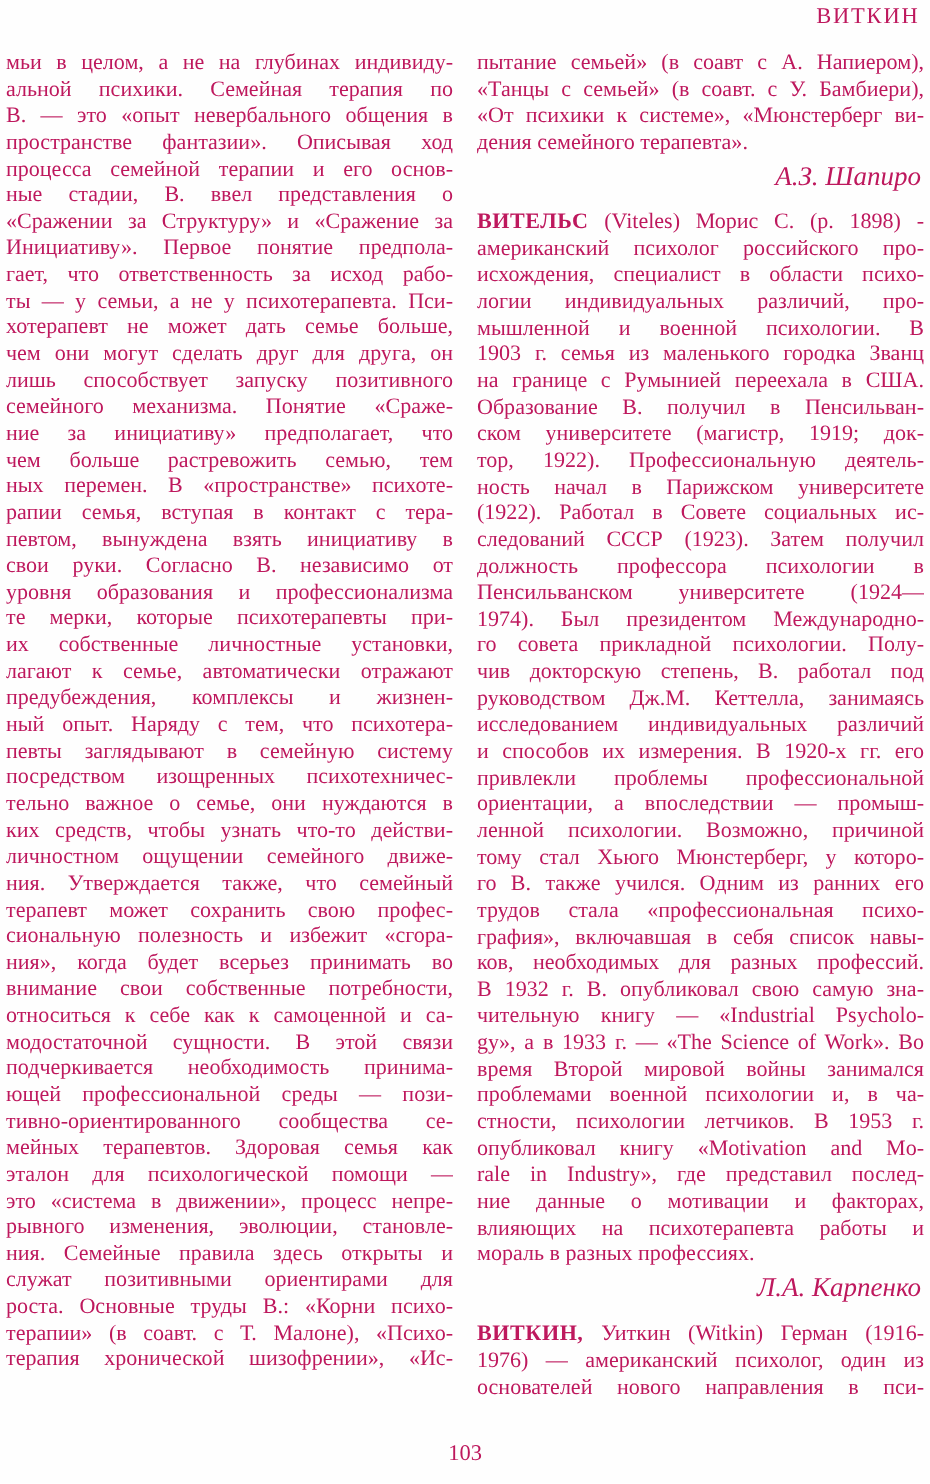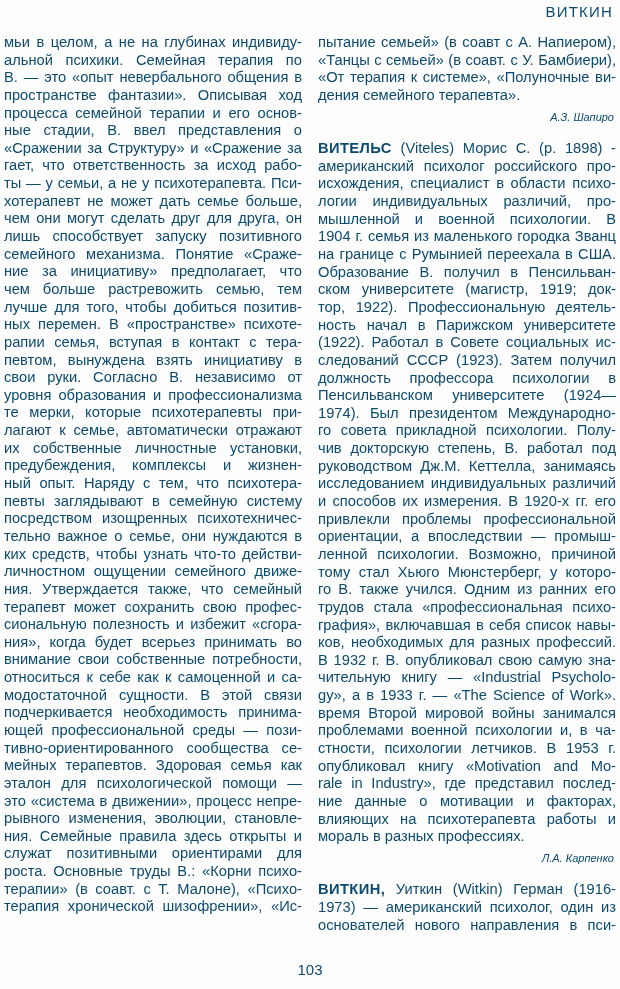--- a/index.html
+++ b/index.html
@@ -5,22 +5,22 @@
   html, body {
     margin: 0;
     padding: 0;
     background: #ffffff;
   }
   .page {
     position: relative;
     width: 620px;
     height: 989px;
     background: #fefefe;
-    font-family: Liberation Sans, sans-serif;
-    color: #0c4a6e;
+    font-family: Liberation Serif, serif;
+    color: #be185d;
     overflow: hidden;
   }
   .running-header {
     position: absolute;
     top: 3px;
     right: 7px;
     font-size: 15px;
     letter-spacing: 1.2px;
     font-weight: normal;
   }
@@ -41,21 +41,21 @@
     height: 17.65px;
     overflow: hidden;
     text-align: justify;
     text-align-last: justify;
   }
   .line.no-just {
     text-align: center;
     text-align-last: left;
   }
   .signature {
-    font-size: 11px;
+    font-size: 18px;
     line-height: 17.65px;
     height: 17.65px;
     text-align: right;
     font-style: italic;
     margin-top: 4px;
     margin-bottom: 14px;
     padding-right: 2px;
   }
   .headword {
     font-weight: bold;
@@ -78,37 +78,37 @@
 
   <div class="columns">
     <div class="column">
         <div class="line">мьи в целом, а не на глубинах индивиду-</div>
         <div class="line">альной психики. Семейная терапия по</div>
         <div class="line">В. — это «опыт невербального общения в</div>
         <div class="line">пространстве фантазии». Описывая ход</div>
         <div class="line">процесса семейной терапии и его основ-</div>
         <div class="line">ные стадии, В. ввел представления о</div>
         <div class="line">«Сражении за Структуру» и «Сражение за</div>
+        <div class="line">Инициативу». Первое понятие предпола-</div>
         <div class="line">гает, что ответственность за исход рабо-</div>
         <div class="line">ты — у семьи, а не у психотерапевта. Пси-</div>
         <div class="line">хотерапевт не может дать семье больше,</div>
         <div class="line">чем они могут сделать друг для друга, он</div>
         <div class="line">лишь способствует запуску позитивного</div>
         <div class="line">семейного механизма. Понятие «Сраже-</div>
         <div class="line">ние за инициативу» предполагает, что</div>
         <div class="line">чем больше растревожить семью, тем</div>
-        <div class="line">лучше для того, чтобы добиться позитив-</div>
         <div class="line">ных перемен. В «пространстве» психоте-</div>
         <div class="line">рапии семья, вступая в контакт с тера-</div>
         <div class="line">певтом, вынуждена взять инициативу в</div>
         <div class="line">свои руки. Согласно В. независимо от</div>
         <div class="line">уровня образования и профессионализма</div>
         <div class="line">те мерки, которые психотерапевты при-</div>
+        <div class="line">их собственные личностные установки,</div>
         <div class="line">лагают к семье, автоматически отражают</div>
-        <div class="line">их собственные личностные установки,</div>
         <div class="line">предубеждения, комплексы и жизнен-</div>
         <div class="line">ный опыт. Наряду с тем, что психотера-</div>
         <div class="line">певты заглядывают в семейную систему</div>
         <div class="line">посредством изощренных психотехничес-</div>
         <div class="line">тельно важное о семье, они нуждаются в</div>
         <div class="line">ких средств, чтобы узнать что-то действи-</div>
         <div class="line">личностном ощущении семейного движе-</div>
         <div class="line">ния. Утверждается также, что семейный</div>
         <div class="line">терапевт может сохранить свою профес-</div>
         <div class="line">сиональную полезность и избежит «сгора-</div>
@@ -125,29 +125,29 @@
         <div class="line">рывного изменения, эволюции, становле-</div>
         <div class="line">ния. Семейные правила здесь открыты и</div>
         <div class="line">служат позитивными ориентирами для</div>
         <div class="line">роста. Основные труды В.: «Корни психо-</div>
         <div class="line">терапии» (в соавт. с Т. Малоне), «Психо-</div>
         <div class="line">терапия хронической шизофрении», «Ис-</div>
       </div>
     <div class="column">
         <div class="line">пытание семьей» (в соавт с А. Напиером),</div>
         <div class="line">«Танцы с семьей» (в соавт. с У. Бамбиери),</div>
-        <div class="line">«От терапия к системе», «Полуночные ви-</div>
+        <div class="line">«От психики к системе», «Мюнстерберг ви-</div>
         <div class="line no-just">дения семейного терапевта».</div>
         <div class="signature">А.З. Шапиро</div>
         <div class="line"><span class="headword">ВИТЕЛЬС</span> (Viteles) Морис С. (р. 1898) -</div>
         <div class="line">американский психолог российского про-</div>
         <div class="line">исхождения, специалист в области психо-</div>
         <div class="line">логии индивидуальных различий, про-</div>
         <div class="line">мышленной и военной психологии. В</div>
-        <div class="line">1904 г. семья из маленького городка Званц</div>
+        <div class="line">1903 г. семья из маленького городка Званц</div>
         <div class="line">на границе с Румынией переехала в США.</div>
         <div class="line">Образование В. получил в Пенсильван-</div>
         <div class="line">ском университете (магистр, 1919; док-</div>
         <div class="line">тор, 1922). Профессиональную деятель-</div>
         <div class="line">ность начал в Парижском университете</div>
         <div class="line">(1922). Работал в Совете социальных ис-</div>
         <div class="line">следований СССР (1923). Затем получил</div>
         <div class="line">должность профессора психологии в</div>
         <div class="line">Пенсильванском университете (1924—</div>
         <div class="line">1974). Был президентом Международно-</div>
@@ -170,19 +170,19 @@
         <div class="line">время Второй мировой войны занимался</div>
         <div class="line">проблемами военной психологии и, в ча-</div>
         <div class="line">стности, психологии летчиков. В 1953 г.</div>
         <div class="line">опубликовал книгу «Motivation and Mo-</div>
         <div class="line">rale in Industry», где представил послед-</div>
         <div class="line">ние данные о мотивации и факторах,</div>
         <div class="line">влияющих на психотерапевта работы и</div>
         <div class="line no-just">мораль в разных профессиях.</div>
         <div class="signature">Л.А. Карпенко</div>
         <div class="line"><span class="headword">ВИТКИН,</span> Уиткин (Witkin) Герман (1916-</div>
-        <div class="line">1973) — американский психолог, один из</div>
+        <div class="line">1976) — американский психолог, один из</div>
         <div class="line">основателей нового направления в пси-</div>
       </div>
   </div>
 
   <div class="page-number">103</div>
 </div>
 
 </body></html>

